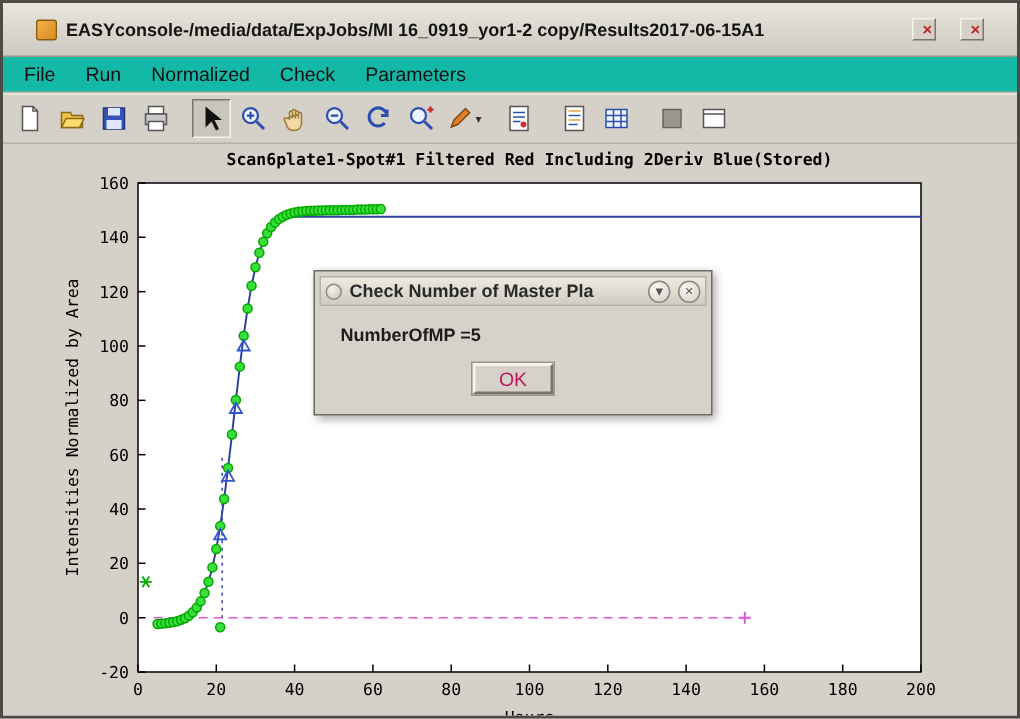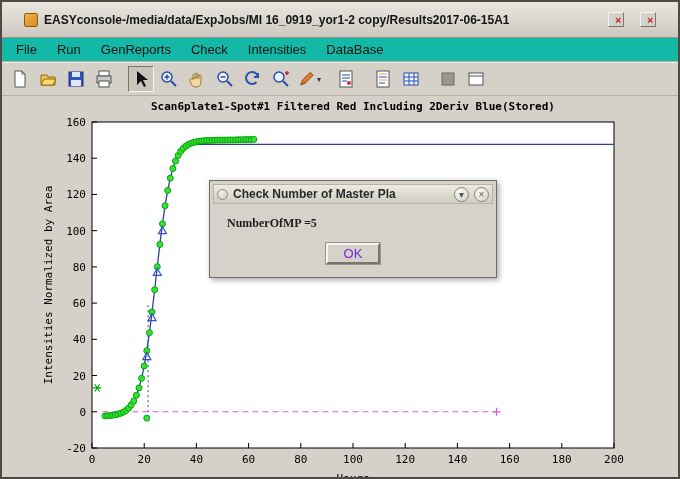--- a/index.html
+++ b/index.html
@@ -54,21 +54,21 @@
     border-top:1px solid #78756c;border-left:1px solid #78756c;
     border-right:1px solid #f5f3ed;border-bottom:1px solid #f5f3ed;
   }
   .tool .dd{font-size:8px;color:#333;margin-left:1px;}
   
   .figure{position:relative;height:397px;background:#d5d1c8;overflow:hidden;}
   .tick{font:11px "DejaVu Sans Mono",monospace;fill:#000;}
   .ctitle{font:bold 11px "DejaVu Sans Mono",monospace;fill:#000;}
   
   .dialog{
-    position:absolute;left:207px;top:84px;width:288px;
+    position:absolute;left:207px;top:84px;width:266px;
     background:#d6d2c9;border:1px solid #6f6c64;padding:3px;
     box-shadow:2px 2px 6px rgba(0,0,0,.35);
   }
   .dialog-titlebar{
     height:20px;display:flex;align-items:center;gap:5px;padding:0 3px;
     background:linear-gradient(#edeade,#cfccc3);border:1px solid #b5b2a9;
   }
   .dialog-icon{
     width:11px;height:11px;border-radius:50%;flex:0 0 auto;
     border:1px solid #8f8c83;background:radial-gradient(circle at 35% 30%,#f5f3ec,#c9c5bb);
@@ -78,24 +78,24 @@
     white-space:nowrap;overflow:hidden;
   }
   .roundbtn{
     width:15px;height:15px;border-radius:50%;flex:0 0 auto;text-align:center;
     border:1px solid #8a877e;background:radial-gradient(circle at 35% 30%,#fbfaf6,#d2cec5);
     color:#555;font-size:10px;line-height:13px;padding:0;cursor:default;
   }
   .dialog-body{padding:10px 8px 8px;}
   .dialog-fields{
     display:flex;margin:2px 0 0 6px;
-    font-family:Liberation Serif, serif;font-size:12px;font-weight:bold;color:#1c1c1c;
+    font-family:Liberation Sans, sans-serif;font-size:12px;font-weight:bold;color:#1c1c1c;
   }
   .ok-button{
-    display:block;margin:12px auto 2px;padding:1px 16px;font-size:13px;color:#6d28d9;
+    display:block;margin:12px auto 2px;padding:1px 16px;font-size:13px;color:#be185d;
     background:#d6d2c9;cursor:default;
     border-top:2px solid #f5f3ed;border-left:2px solid #f5f3ed;
     border-right:2px solid #78756c;border-bottom:2px solid #78756c;
     outline:1px solid #9a968c;
   }
 </style>
 </head>
 <body>
 
 <div class="window">
@@ -103,24 +103,23 @@
   <div class="titlebar">
     <span class="app-icon"></span>
     <span class="title-text">EASYconsole-/media/data/ExpJobs/MI 16_0919_yor1-2 copy/Results2017-06-15A1</span>
     <button class="winbtn">×</button>
     <button class="winbtn gap">×</button>
   </div>
 
   <div class="menubar">
       <div class="menu-item">File</div>
       <div class="menu-item">Run</div>
-      <div class="menu-item">GenReports</div>
+      <div class="menu-item">Normalized</div>
       <div class="menu-item">Check</div>
-      <div class="menu-item">Intensities</div>
-      <div class="menu-item">DataBase</div>
+      <div class="menu-item">Parameters</div>
     </div>
 
   <div class="toolbar">
       <span class="tool-group">
         <button class="tool">
           <svg viewBox="0 0 20 20">
             <path d="M5 2h7l3 3v13H5z" fill="#fff" stroke="#555"></path>
             <path d="M12 2v3h3" fill="none" stroke="#555"></path>
           </svg>
         </button>

